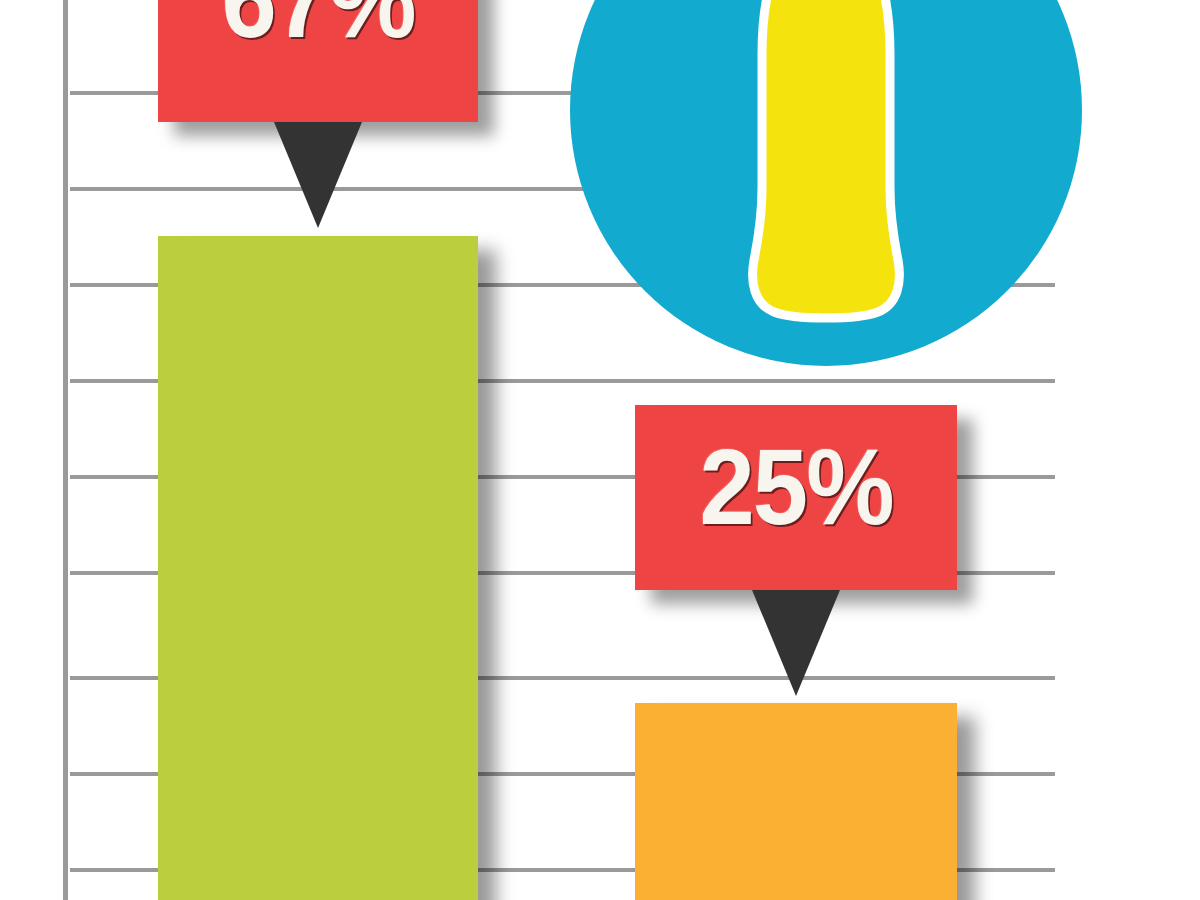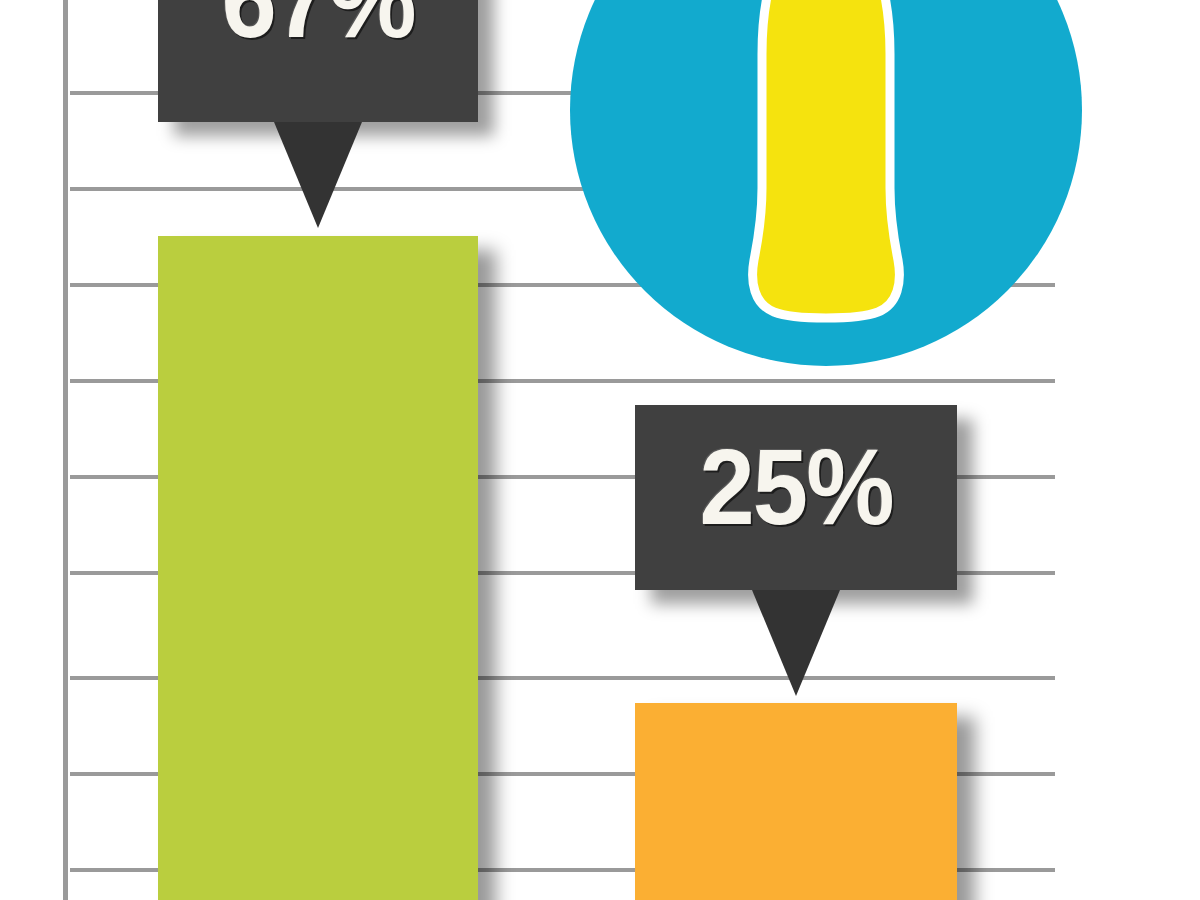--- a/index.html
+++ b/index.html
@@ -69,21 +69,21 @@
     z-index: 5;
   }
   .callout-shadow {
     position: absolute;
     background: rgba(0,0,0,0.38);
     filter: blur(8px);
     z-index: 4;
   }
   .callout-box {
     position: absolute;
-    background: #404040;
+    background: #ef4444;
     z-index: 6;
     display: flex;
     align-items: flex-start;
     justify-content: center;
   }
   .callout-pointer {
     position: absolute;
     width: 0; height: 0;
     z-index: 6;
     border-left: 44px solid transparent;

